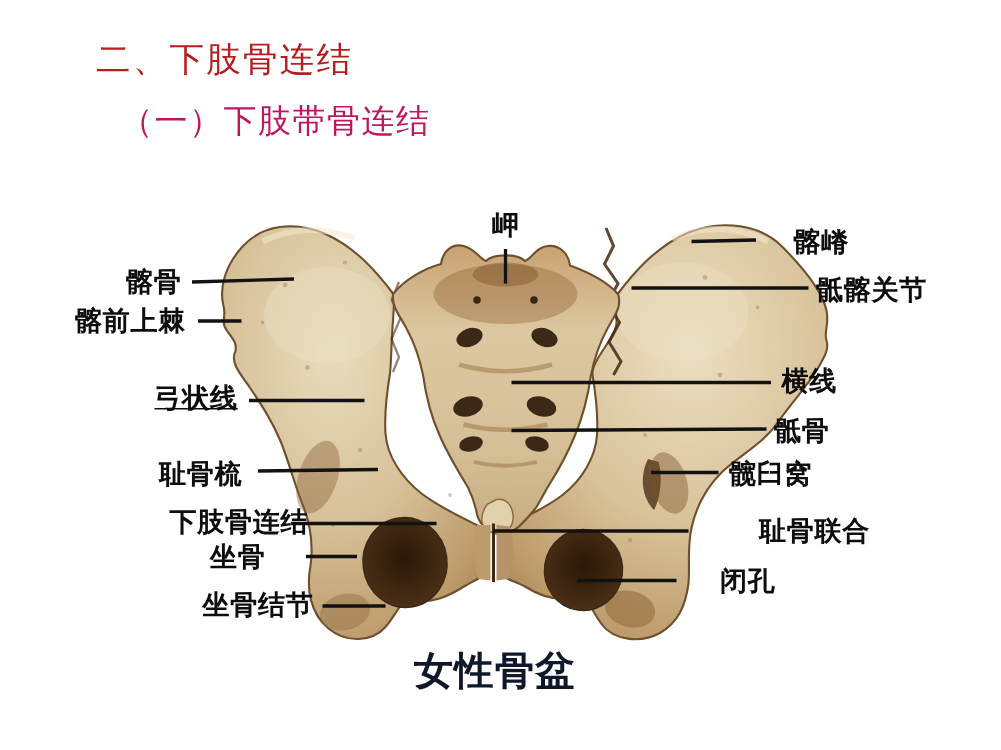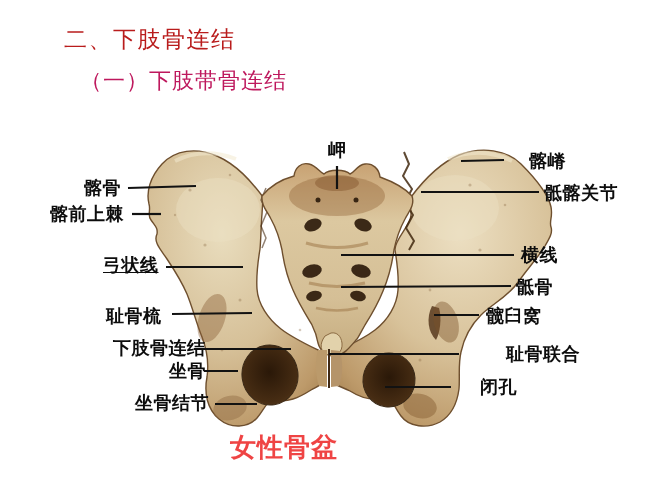--- a/index.html
+++ b/index.html
@@ -6,22 +6,22 @@
   .slide{position:relative;width:667px;height:500px;background:#ffffff;overflow:hidden;
          font-family:"Liberation Sans",sans-serif;}
   .title{position:absolute;left:64px;top:27px;font-family:"Liberation Serif",serif;
          font-size:23px;color:#b91c1c;letter-spacing:1.5px;line-height:1.1;white-space:nowrap;}
   .subtitle{position:absolute;left:80px;top:69px;font-family:"Liberation Serif",serif;
          font-size:22px;color:#be185d;letter-spacing:1px;line-height:1.1;white-space:nowrap;}
   .fig{position:absolute;left:0;top:0;width:667px;height:500px;}
   .fig svg{position:absolute;left:0;top:0;}
   .lbl{position:absolute;font-weight:700;font-size:18px;color:#0d0d0d;
        letter-spacing:.5px;line-height:1;white-space:nowrap;}
-  .caption{position:absolute;left:230px;top:430px;width:200px;text-align:left;
-       font-size:26px;font-weight:700;color:#ef4444;letter-spacing:1px;}
+  .caption{position:absolute;left:230px;top:430px;width:200px;text-align:center;
+       font-size:26px;font-weight:700;color:#0f172a;letter-spacing:1px;}
 </style>
 </head>
 <body>
 
 <div class="slide">
 
   <div class="title">二、下肢骨连结</div>
   <div class="subtitle">（一）下肢带骨连结</div>
 
   <div class="fig">
@@ -158,21 +158,21 @@
         <line x1="385" y1="387" x2="451" y2="387"></line>
       </g>
     </svg>
 
     <div class="lbl" style="left:328px;top:141px;">岬</div>
     <div class="lbl" style="left:84px;top:179px;">髂骨</div>
     <div class="lbl" style="left:50px;top:205px;">髂前上棘</div>
     <div class="lbl" style="left:103px;top:256px;text-decoration:underline;">弓状线</div>
     <div class="lbl" style="left:106px;top:307px;">耻骨梳</div>
     <div class="lbl" style="left:113px;top:339px;">下肢骨连结</div>
-    <div class="lbl" style="left:169px;top:362px;">坐骨</div>
+    <div class="lbl" style="left:140px;top:362px;">坐骨</div>
     <div class="lbl" style="left:135px;top:394px;">坐骨结节</div>
     <div class="lbl" style="left:529px;top:152px;">髂嵴</div>
     <div class="lbl" style="left:544px;top:184px;">骶髂关节</div>
     <div class="lbl" style="left:521px;top:247px;font-family:Liberation Mono, monospace;">横线</div>
     <div class="lbl" style="left:516px;top:278px;">骶骨</div>
     <div class="lbl" style="left:486px;top:307px;">髋臼窝</div>
     <div class="lbl" style="left:466px;top:345px;margin-left:40px;">耻骨联合</div>
     <div class="lbl" style="left:480px;top:378px;text-align:center;">闭孔</div>
 
     <div class="caption">女性骨盆</div>

